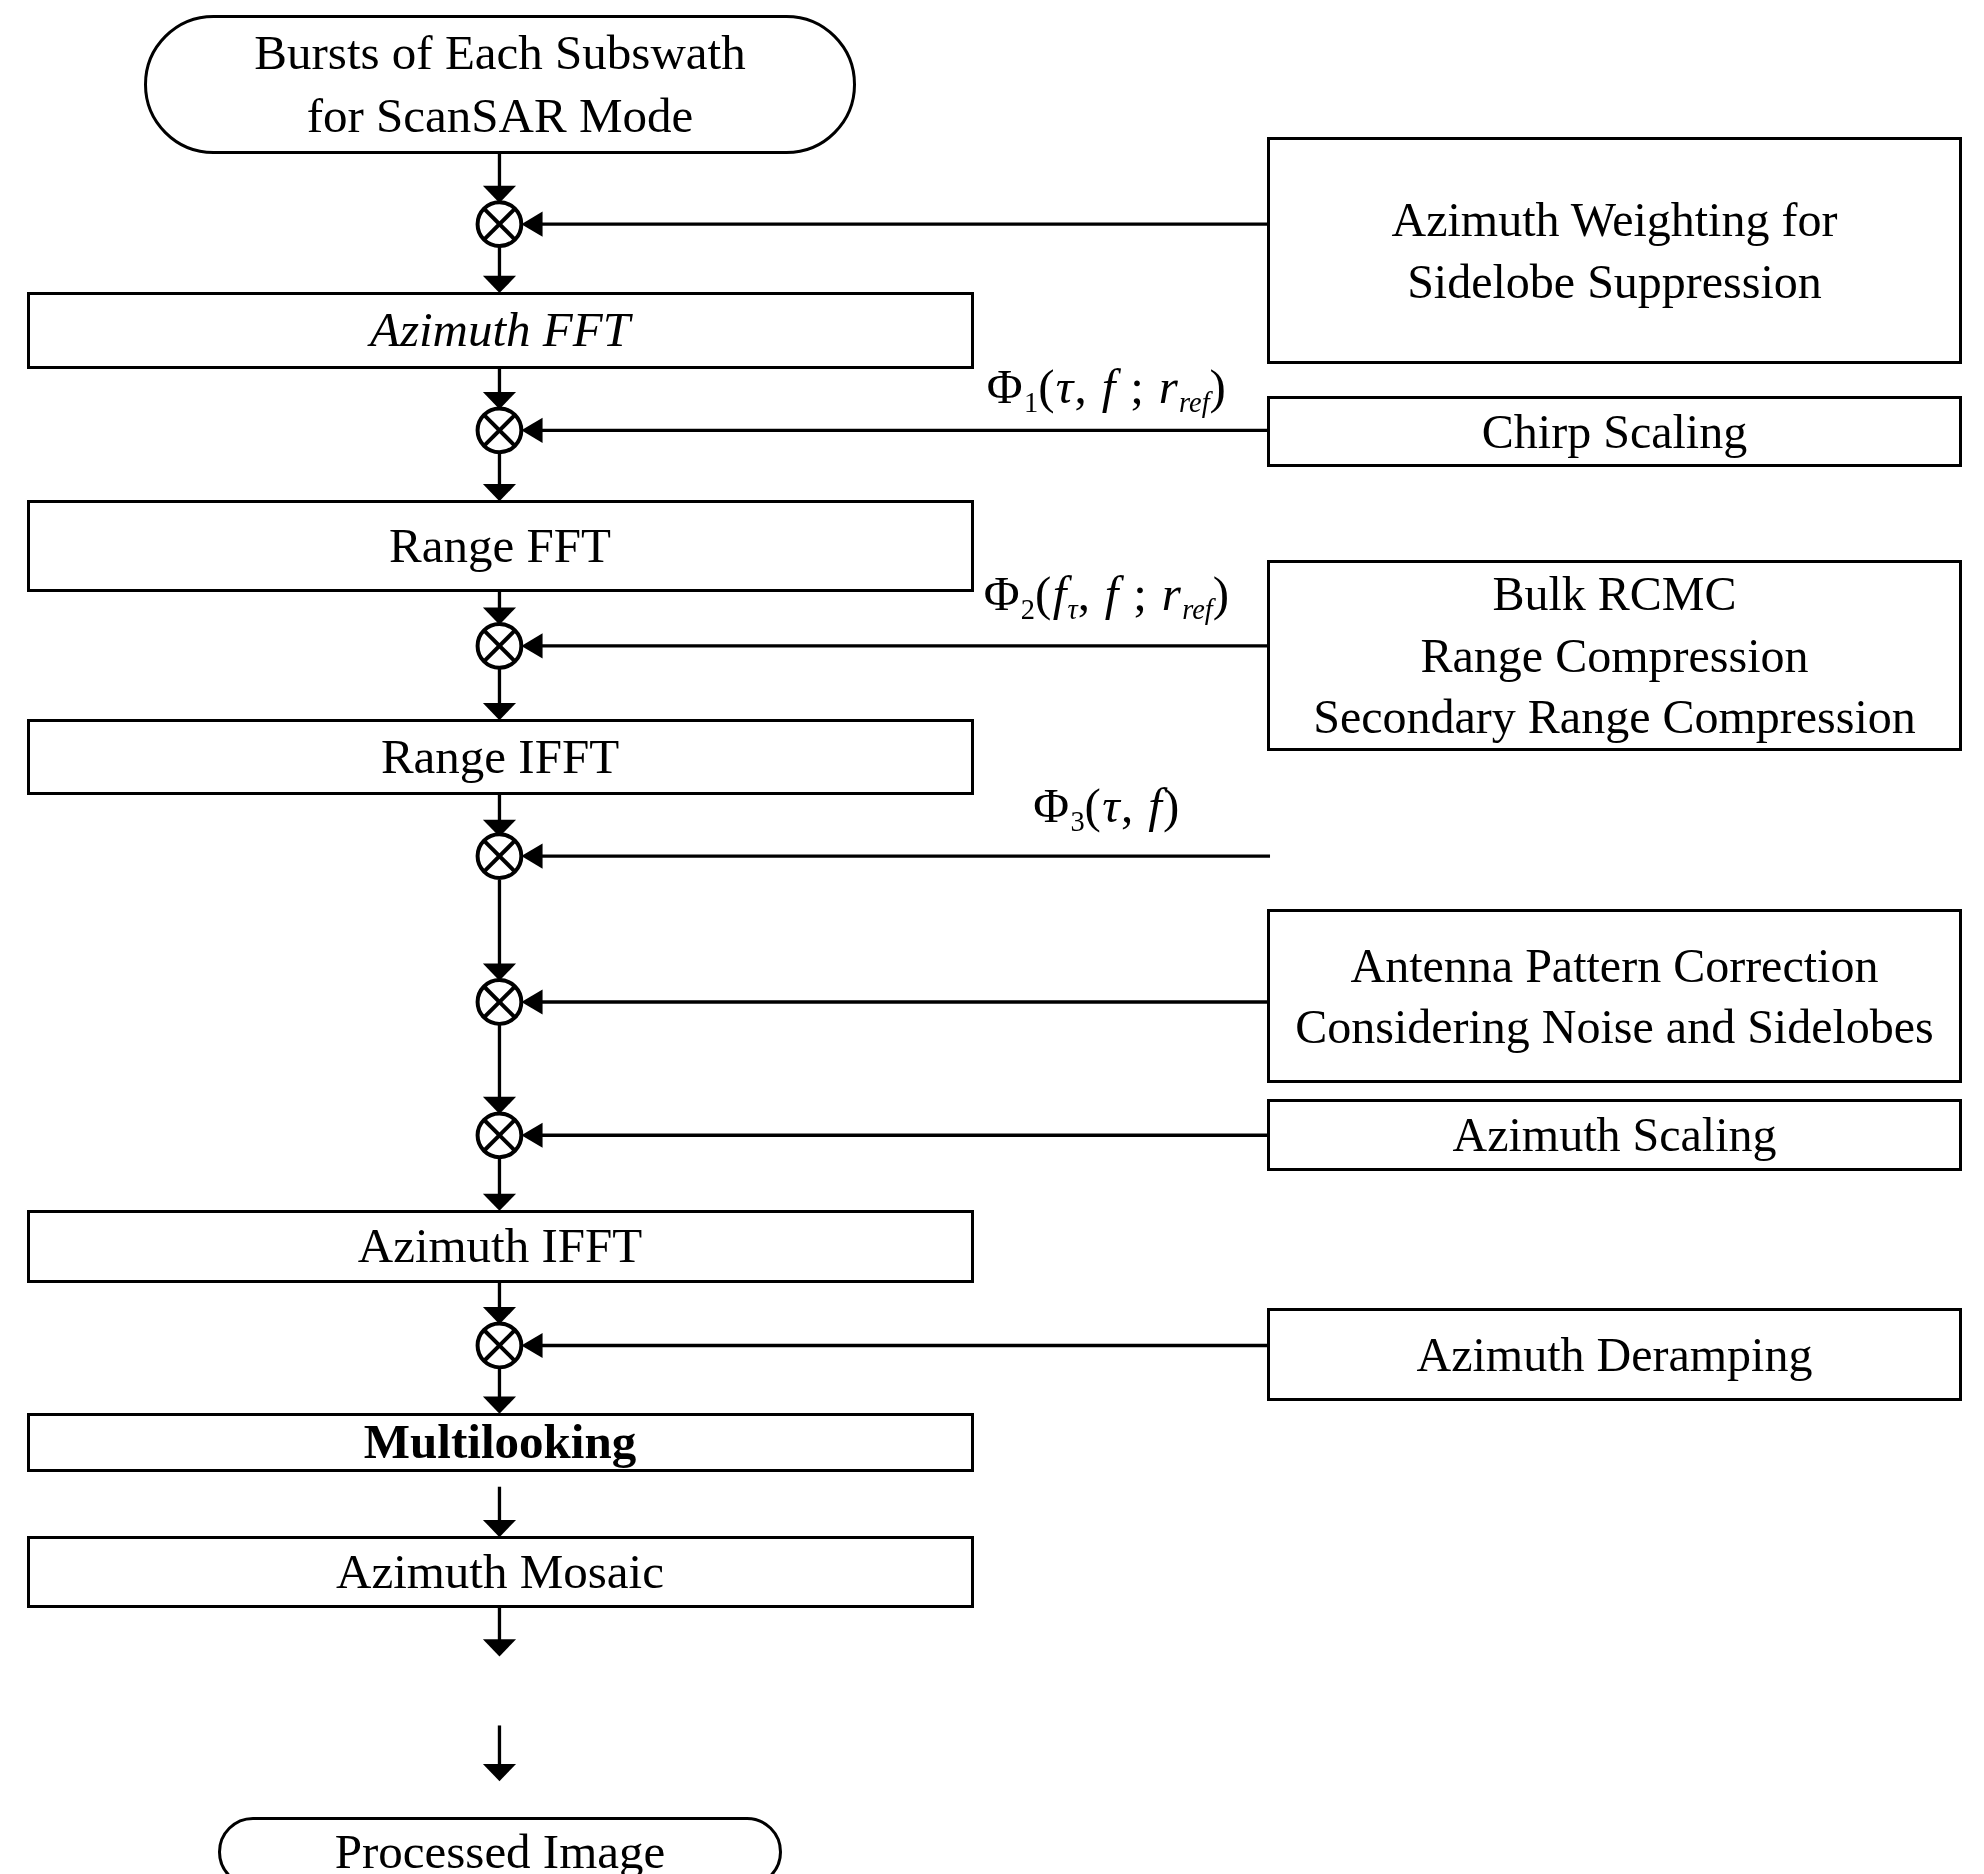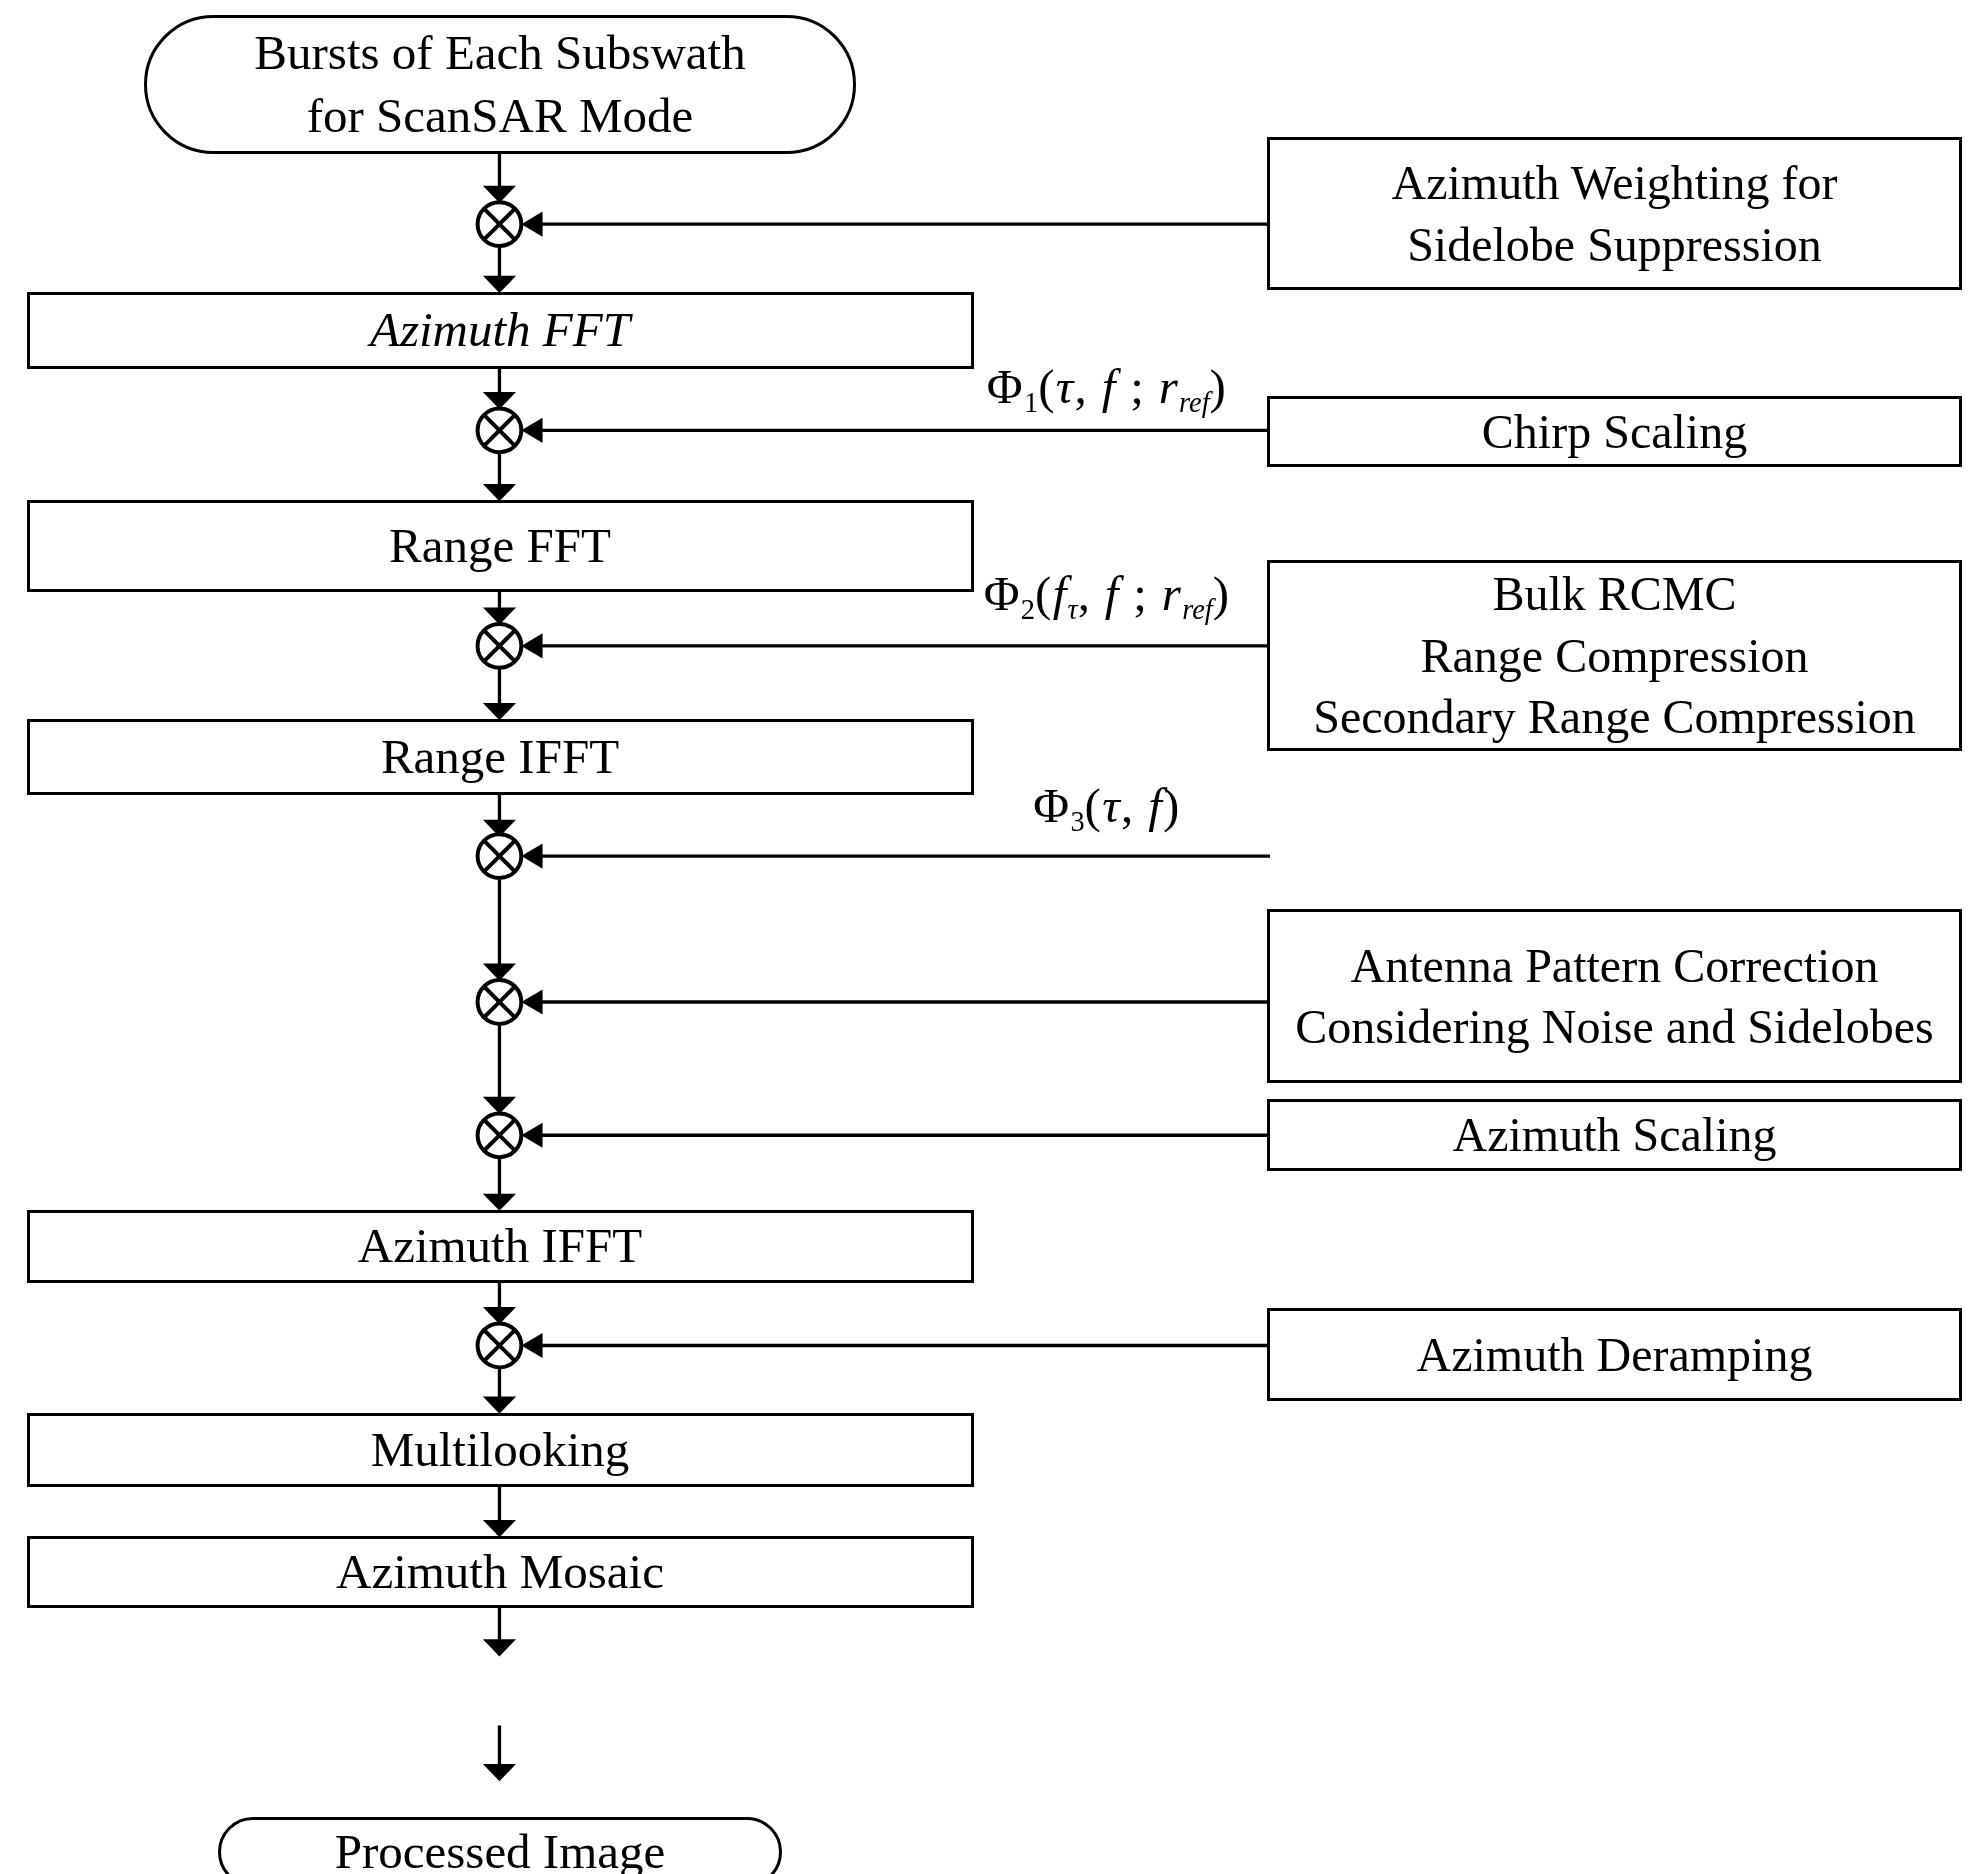--- a/index.html
+++ b/index.html
@@ -143,28 +143,28 @@
 for ScanSAR Mode</div>
 
   <div class="box step" style="top:292px; height:77px;font-style:italic;">Azimuth FFT</div>
 
   <div class="box step" style="top:500px; height:92px;">Range FFT</div>
 
   <div class="box step" style="top:719px; height:76px;">Range IFFT</div>
 
   <div class="box step" style="top:1210px; height:73px;">Azimuth IFFT</div>
 
-  <div class="box step" style="top:1413px; height:74px;">Multilooking</div>
+  <div class="box step" style="top:1413px; height:59px;font-weight:bold;">Multilooking</div>
 
   <div class="box step" style="top:1536px; height:72px;">Azimuth Mosaic</div>
 
 
   <div class="box terminator" style="left:218px; top:1817px; width:564px; height:70px;">Processed Image</div>
 
-  <div class="box side" style="top:137px; height:153px;">Azimuth Weighting for
+  <div class="box side" style="top:137px; height:227px;">Azimuth Weighting for
 Sidelobe Suppression</div>
 
   <div class="box side" style="top:396px; height:71px;">Chirp Scaling</div>
 
   <div class="box side" style="top:560px; height:191px;">Bulk RCMC
 Range Compression
 Secondary Range Compression</div>
 
 
   <div class="box side" style="top:909px; height:174px;">Antenna Pattern Correction

